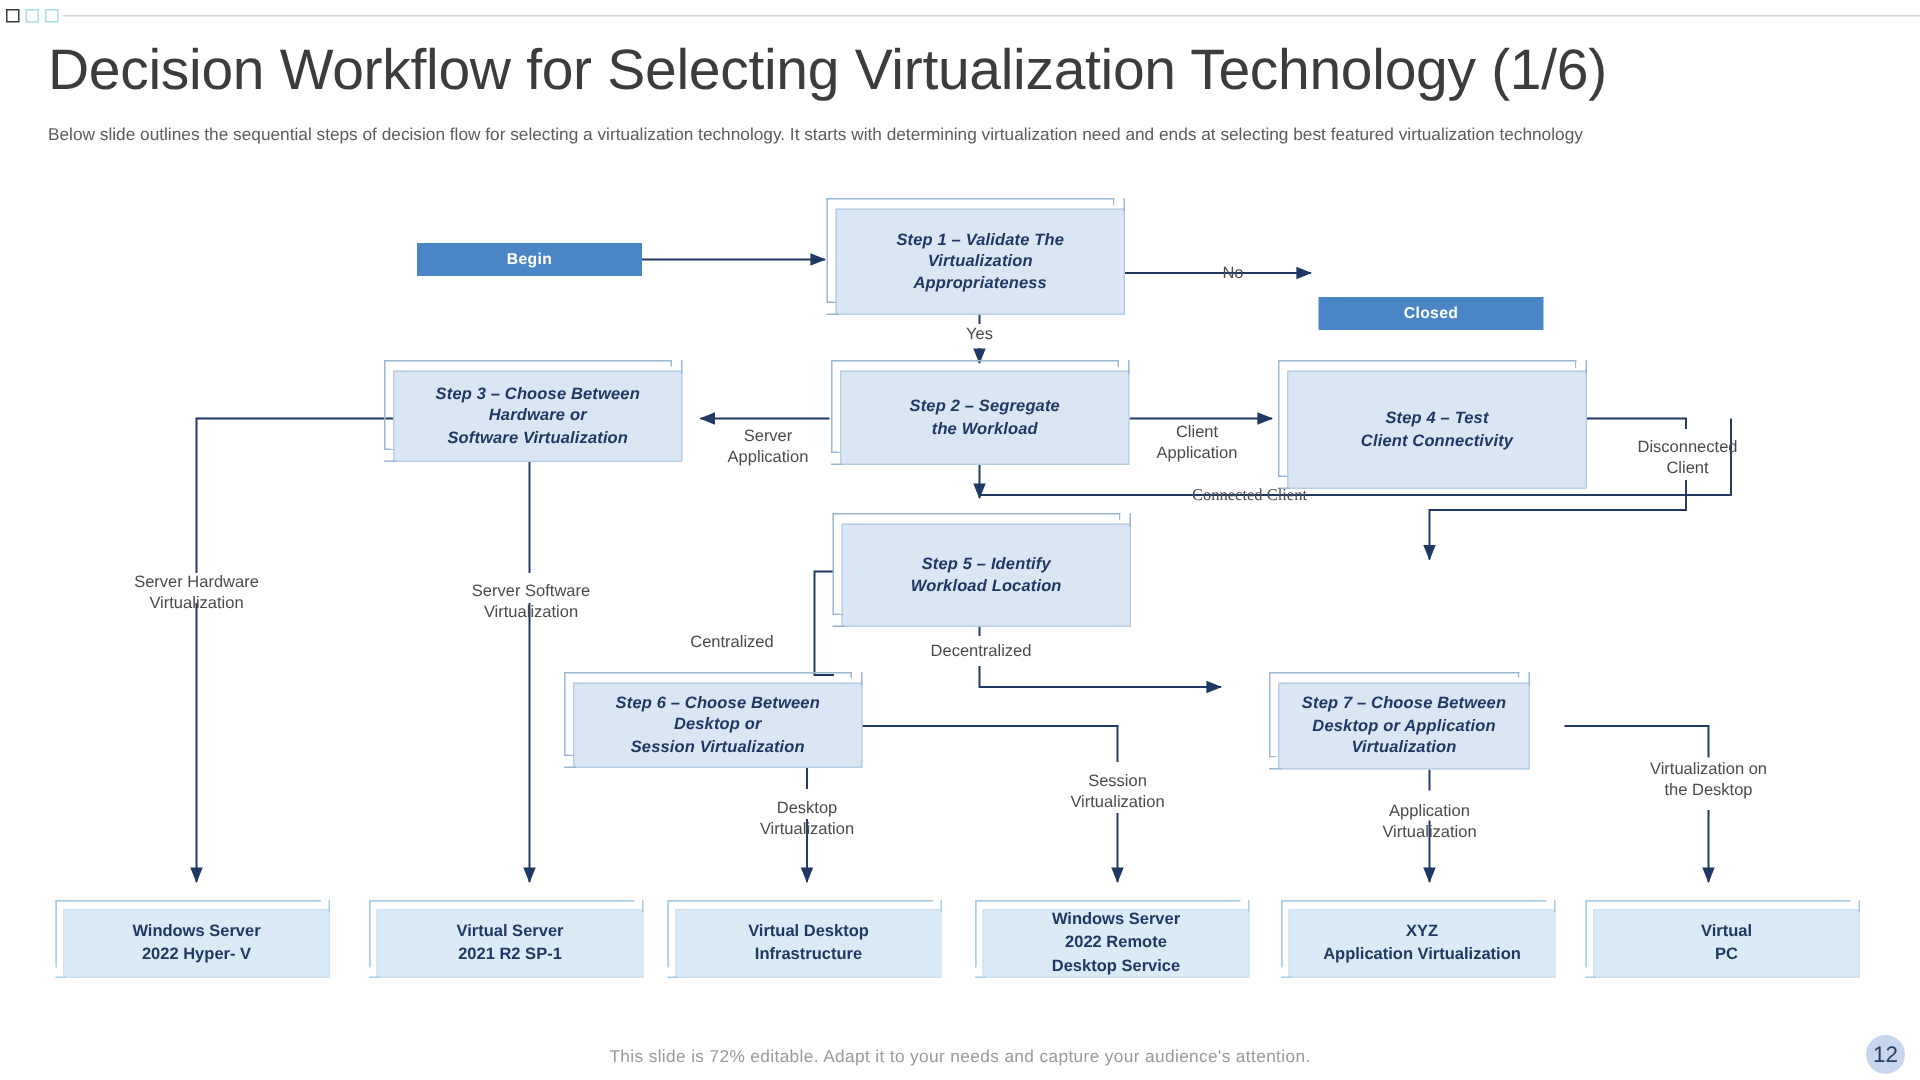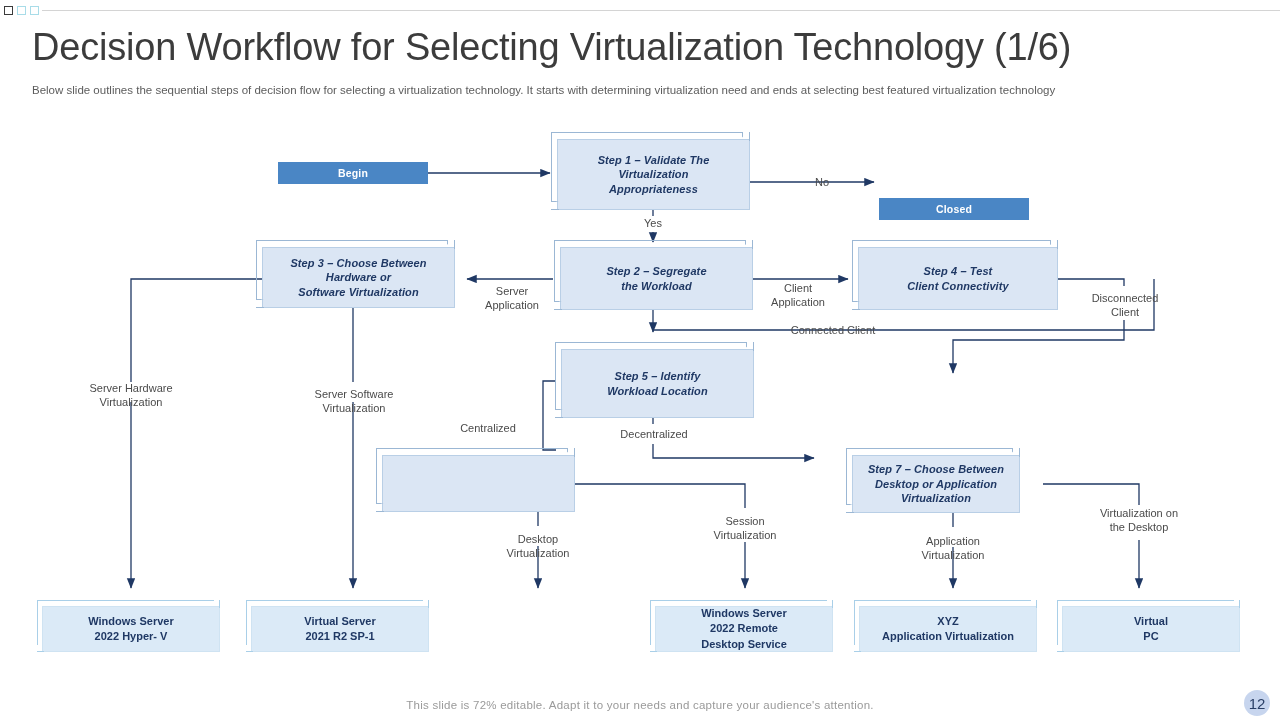--- a/index.html
+++ b/index.html
@@ -197,35 +197,36 @@
     <span class="corner-tr"></span>
     <span class="tx">Step 2 – Segregate<br>the Workload</span>
   </div>
 
   <div class="node framed" style="left:262px;top:247px;width:193px;height:61px;">
     <span class="corner-bl"></span>
     <span class="corner-tr"></span>
     <span class="tx">Step 3 – Choose Between<br>Hardware or<br>Software Virtualization</span>
   </div>
 
-  <div class="node framed" style="left:858px;top:247px;width:200px;height:63px;">
+  <div class="node framed" style="left:858px;top:247px;width:200px;height:79px;">
     <span class="corner-bl"></span>
     <span class="corner-tr"></span>
     <span class="tx">Step 4 – Test<br>Client Connectivity</span>
   </div>
 
   <div class="node framed" style="left:561px;top:349px;width:193px;height:69px;">
     <span class="corner-bl"></span>
     <span class="corner-tr"></span>
     <span class="tx">Step 5 – Identify<br>Workload Location</span>
   </div>
 
   <div class="node framed" style="left:382px;top:455px;width:193px;height:57px;">
     <span class="corner-bl"></span>
     <span class="corner-tr"></span>
+    <span class="tx">Step 6 – Choose Between<br>Desktop or<br>Session Virtualization</span>
   </div>
 
   <div class="node framed" style="left:852px;top:455px;width:168px;height:58px;">
     <span class="corner-bl"></span>
     <span class="corner-tr"></span>
     <span class="tx">Step 7 – Choose Between<br>Desktop or Application<br>Virtualization</span>
   </div>
 
   <div class="result" style="left:42px;top:606px;width:178px;height:46px;">
     <span class="rcap-t"></span>
@@ -233,20 +234,27 @@
     <span class="rcap-b"></span>
     <span class="rcap-r"></span>
     <span class="tx">Windows Server<br>2022 Hyper- V</span>
   </div>
   <div class="result" style="left:251px;top:606px;width:178px;height:46px;">
     <span class="rcap-t"></span>
     <span class="rcap-l"></span>
     <span class="rcap-b"></span>
     <span class="rcap-r"></span>
     <span class="tx">Virtual Server<br>2021 R2 SP-1</span>
+  </div>
+  <div class="result" style="left:450px;top:606px;width:178px;height:46px;">
+    <span class="rcap-t"></span>
+    <span class="rcap-l"></span>
+    <span class="rcap-b"></span>
+    <span class="rcap-r"></span>
+    <span class="tx">Virtual Desktop<br>Infrastructure</span>
   </div>
   <div class="result" style="left:655px;top:606px;width:178px;height:46px;">
     <span class="rcap-t"></span>
     <span class="rcap-l"></span>
     <span class="rcap-b"></span>
     <span class="rcap-r"></span>
     <span class="tx">Windows Server<br>2022 Remote<br>Desktop Service</span>
   </div>
   <div class="result" style="left:1062px;top:606px;width:178px;height:46px;">
     <span class="rcap-t"></span>
@@ -260,21 +268,21 @@
     <span class="rcap-l"></span>
     <span class="rcap-b"></span>
     <span class="rcap-r"></span>
     <span class="tx">XYZ<br>Application Virtualization</span>
   </div>
 
   <div class="elabel" style="left:623px;top:216px;width:60px;">Yes</div>
   <div class="elabel" style="left:792px;top:175px;width:60px;">No</div>
   <div class="elabel" style="left:466px;top:284px;width:92px;">Server<br>Application</div>
   <div class="elabel" style="left:753px;top:281px;width:90px;">Client<br>Application</div>
-  <div class="elabel" style="left:770px;top:323px;width:126px;">Connected Client</div>
+  <div class="elabel" style="left:770px;top:323px;width:126px;font-family:Liberation Serif, serif;">Connected Client</div>
   <div class="elabel" style="left:1073px;top:291px;width:104px;">Disconnected<br>Client</div>
   <div class="elabel" style="left:63px;top:381px;width:136px;">Server Hardware<br>Virtualization</div>
   <div class="elabel" style="left:289px;top:387px;width:130px;">Server Software<br>Virtualization</div>
   <div class="elabel" style="left:440px;top:421px;width:96px;text-align:center;">Centralized</div>
   <div class="elabel" style="left:600px;top:427px;width:108px;">Decentralized</div>
   <div class="elabel" style="left:486px;top:532px;width:104px;">Desktop<br>Virtualization</div>
   <div class="elabel" style="left:693px;top:514px;width:104px;">Session<br>Virtualization</div>
   <div class="elabel" style="left:901px;top:534px;width:104px;">Application<br>Virtualization</div>
   <div class="elabel" style="left:1079px;top:506px;width:120px;">Virtualization on<br>the Desktop</div>
 

